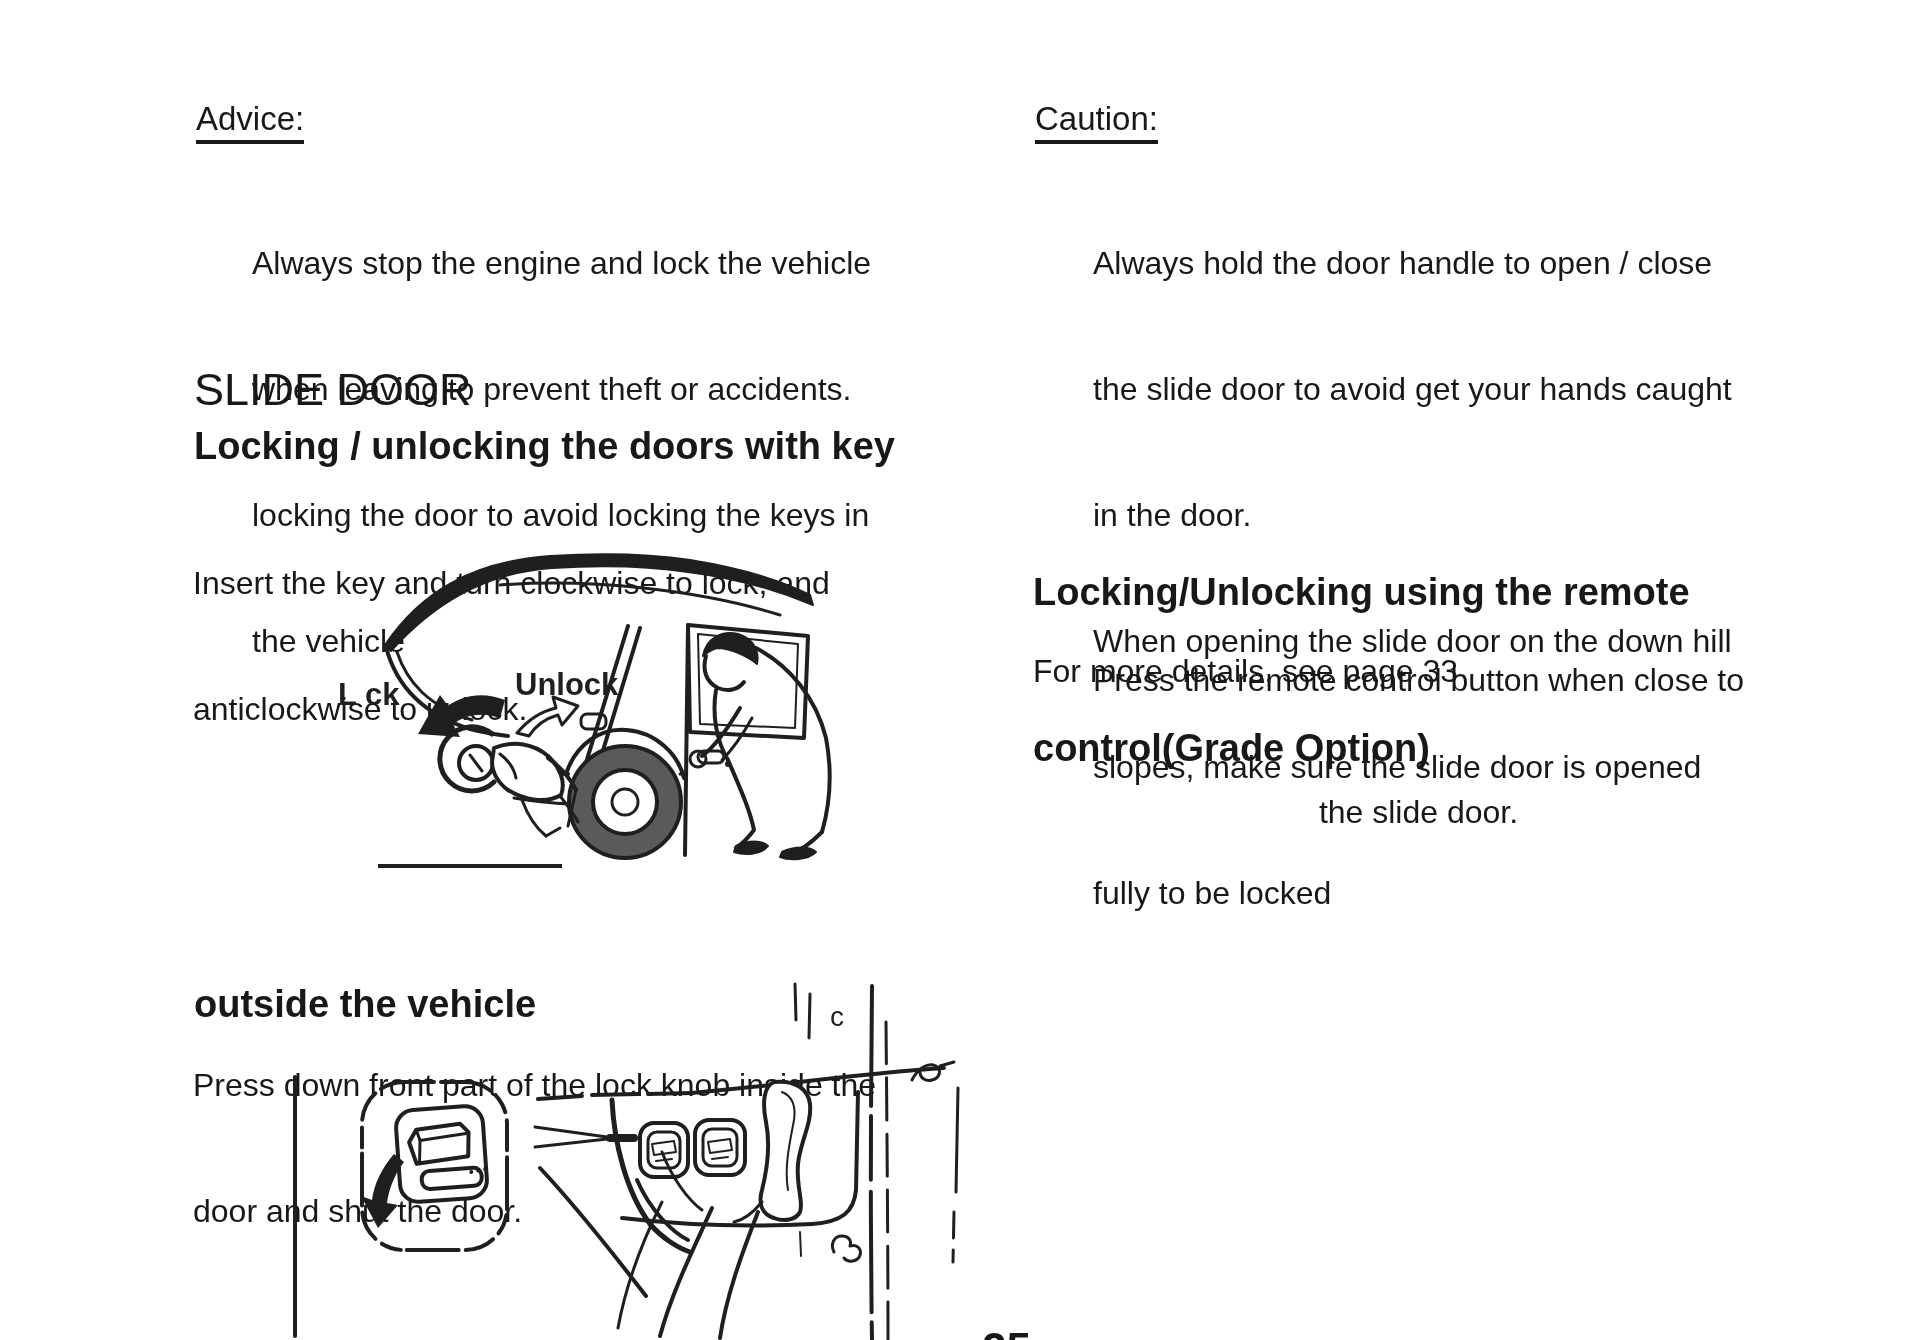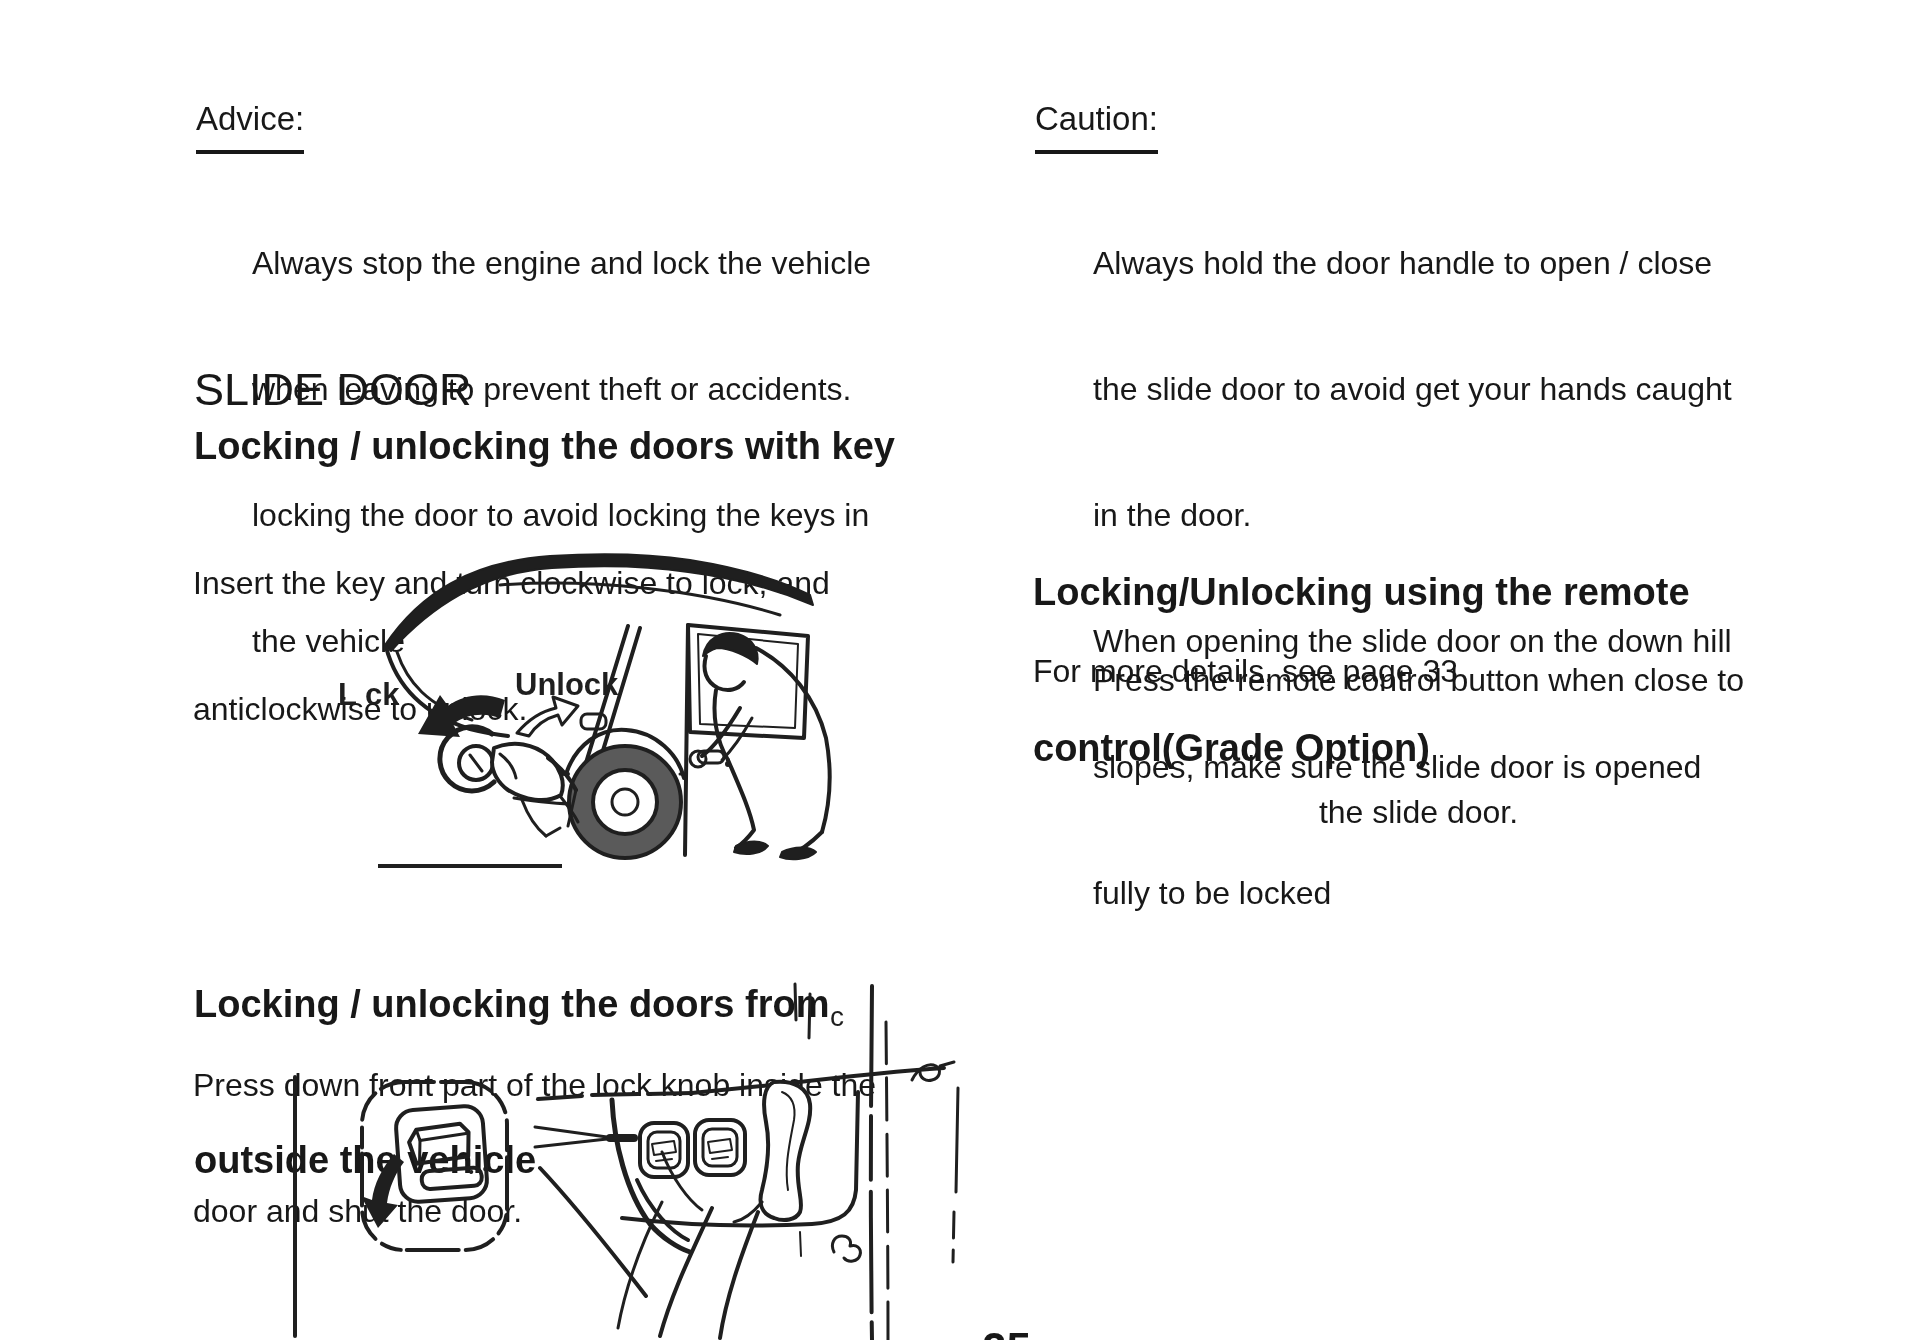--- a/index.html
+++ b/index.html
@@ -9,21 +9,21 @@
     font-family:"Liberation Sans", sans-serif;
     color:#181818;
     position:relative;
     overflow:hidden;
   }
   .abs{position:absolute;}
   .u-head{
     font-size:33px;
     display:inline-block;
     border-bottom:4px solid #181818;
-    padding-bottom:12px;
+    padding-bottom:2px;
     line-height:38px;
   }
   .body-lines{font-size:32px;line-height:42px;white-space:pre;}
   .body-lines div{height:42px;}
   .sec-head{font-size:38px;font-weight:bold;line-height:52px;white-space:pre;}
   .big-head{font-size:45px;font-weight:normal;line-height:48px;white-space:pre;}
   .pageno{font-size:44px;font-weight:bold;}
   svg{display:block;}
   svg text{font-family:"Liberation Sans", sans-serif;fill:#1f1f1f;}
   .rule{background:#1f1f1f;}
@@ -112,21 +112,20 @@
     <path d="M 247,185 C 258,172 272,163 286,160 L 283,149 L 308,158 L 292,177 L 288,167 C 277,170 266,177 259,188 Z" fill="#ffffff" stroke-width="3"></path>
   </g>
   <text x="68" y="157" font-size="31">L ck</text>
   <text x="245" y="147" font-size="31">Unlock</text>
 </svg>
 </div>
 
 <div class="abs rule" style="left:378px;top:864px;width:184px;height:4px;"></div>
 
 <div class="abs sec-head" style="left:194px;top:874px;">
-  <div>Locking / unlocking the doors from</div>
   <div>outside the vehicle</div>
 </div>
 
 <div class="abs body-lines" style="left:193px;top:980px;">
   <div>Press down front part of the lock knob inside the</div>
   <div>door and shut the door.</div>
 </div>
 
 <div class="abs" style="left:282px;top:962px;width:840px;height:378px;overflow:hidden;">
 <svg viewBox="0 0 840 378" width="840" height="378">

